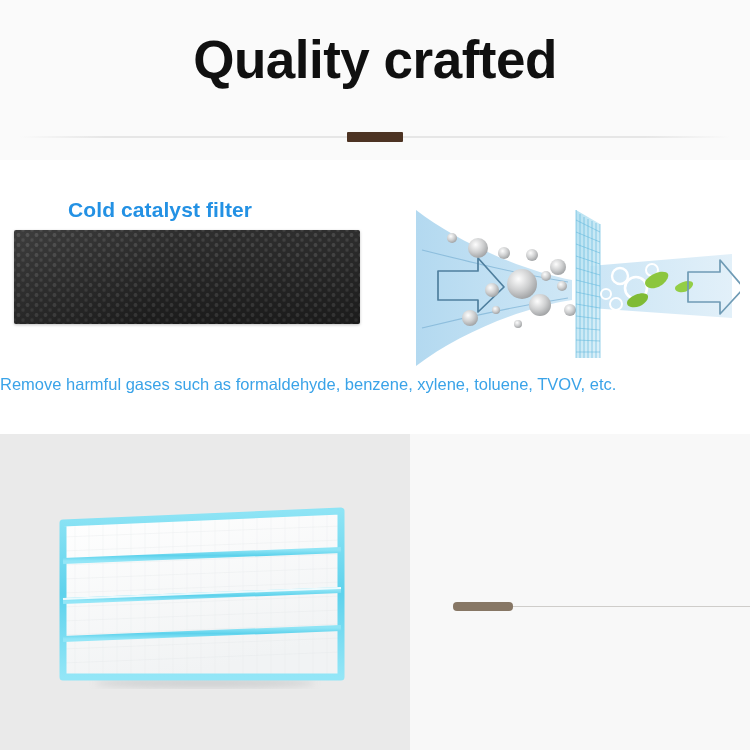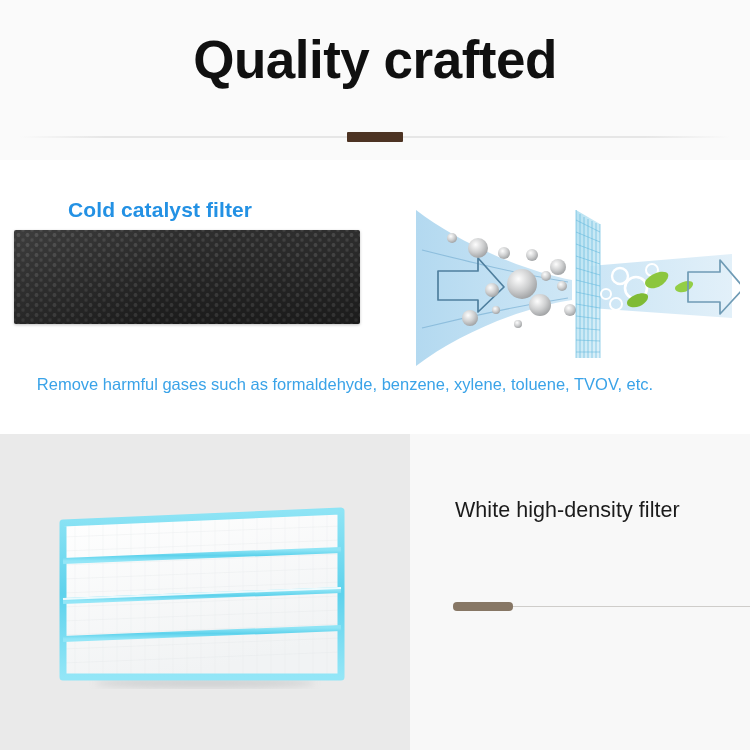--- a/index.html
+++ b/index.html
@@ -108,21 +108,20 @@
   .airflow {
     position: absolute;
     left: 400px; top: 48px;
     width: 340px; height: 160px;
   }
 
   .caption-top {
     position: absolute;
     left: 0; top: 215px;
     width: 690px;
-    text-align: center;
     font-size: 16.5px;
     font-weight: 500;
     color: #3aa3e8;
     white-space: nowrap;
   }
 
   
   .section-bottom {
     position: absolute;
     left: 0; top: 434px;
@@ -382,20 +381,19 @@
             <path d="M240,95 L240,134"></path>
           </g>
 
           <path d="M8,100 L286,89" stroke="#ffffff" stroke-width="2" opacity="0.85" fill="none"></path>
         </svg>
       </div>
     </div>
 
     <div class="panel-right">
       <div class="bottom-heading">
-        <div>White high-density filter</div>
       </div>
       <div class="bottom-rule"></div>
       <div class="bottom-rule-accent"></div>
     </div>
   </div>
 
 </div>
 
 </body></html>

